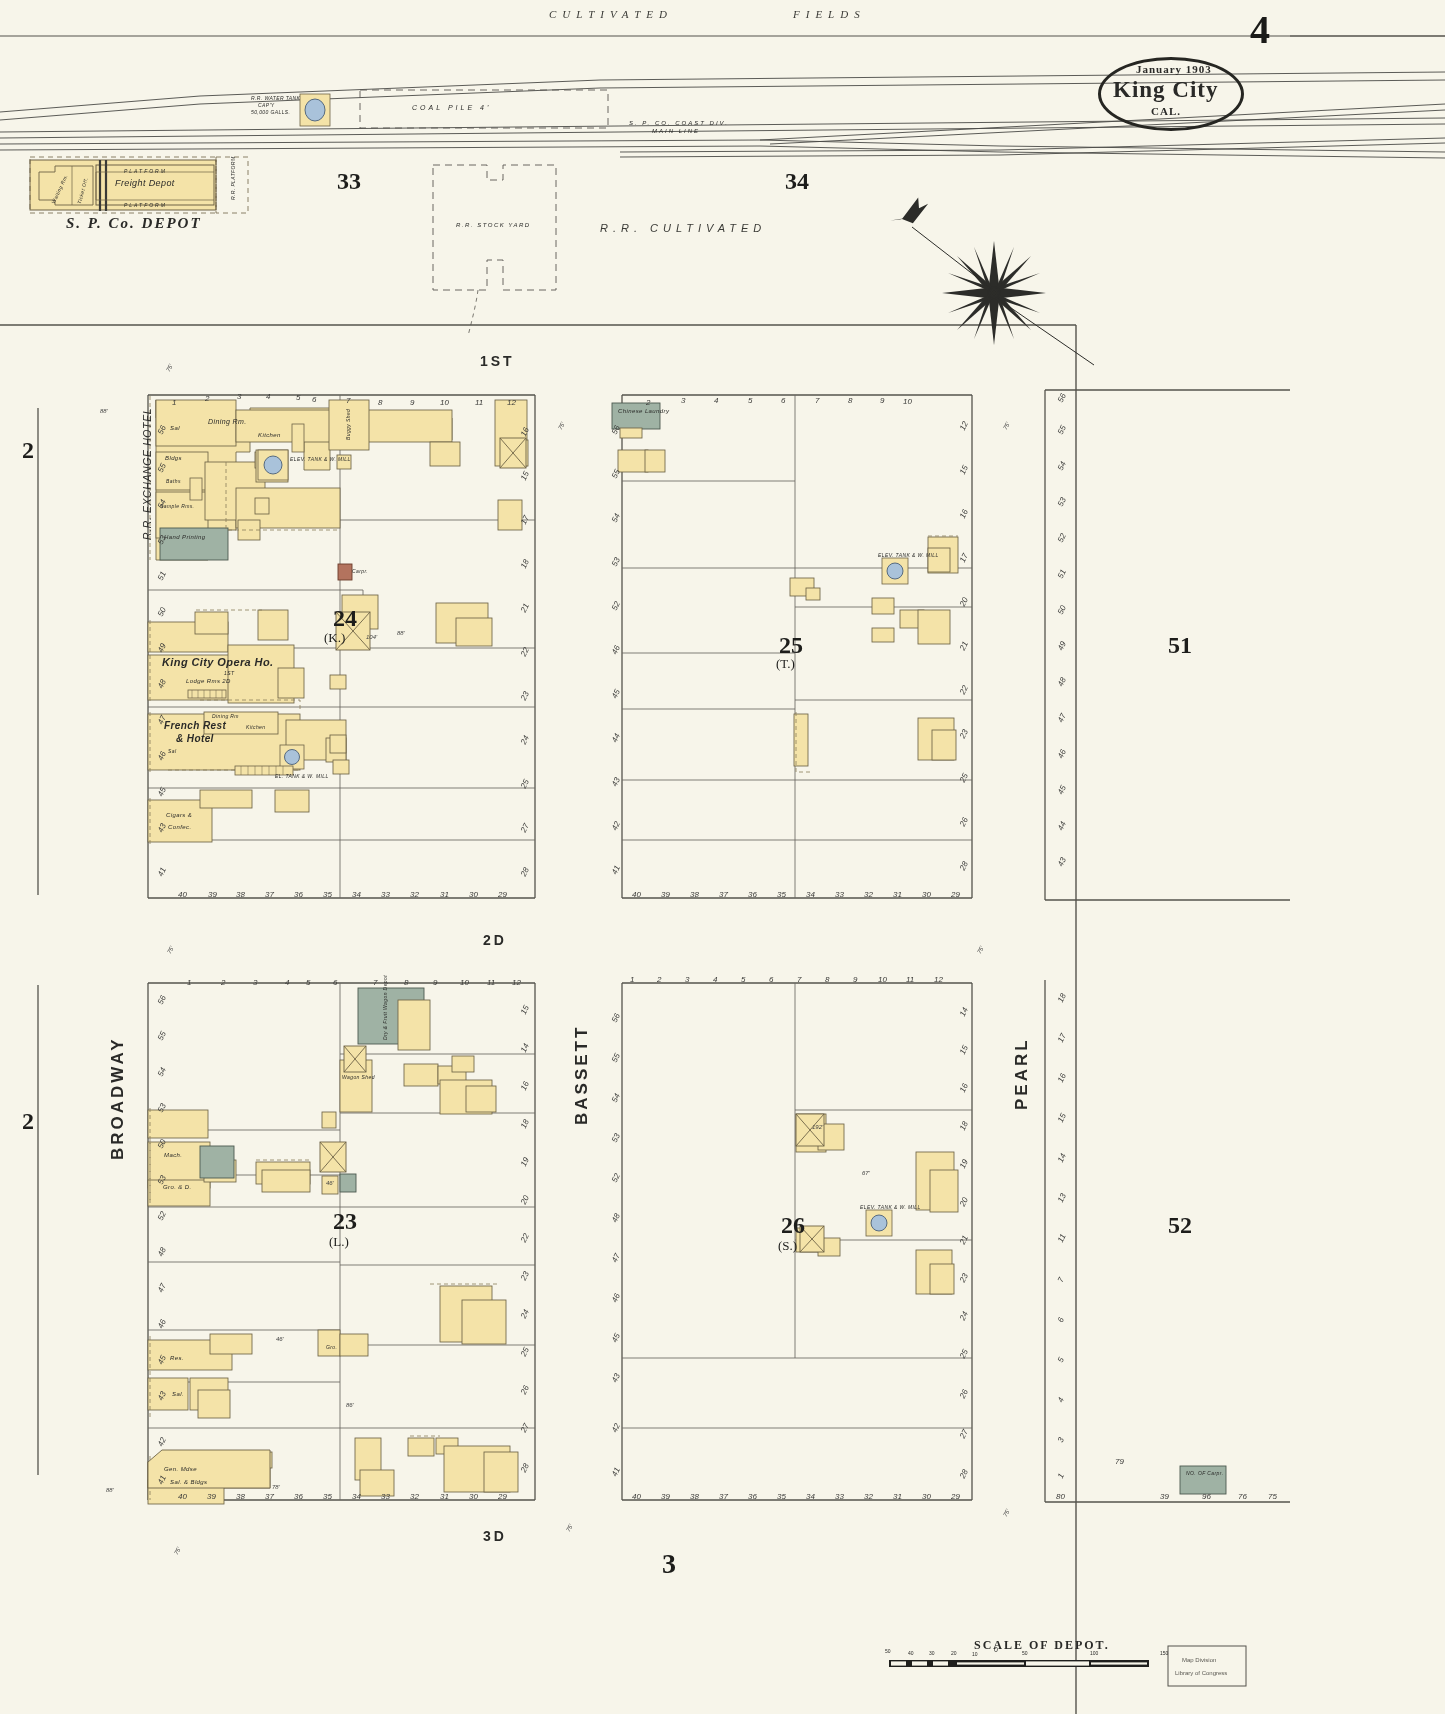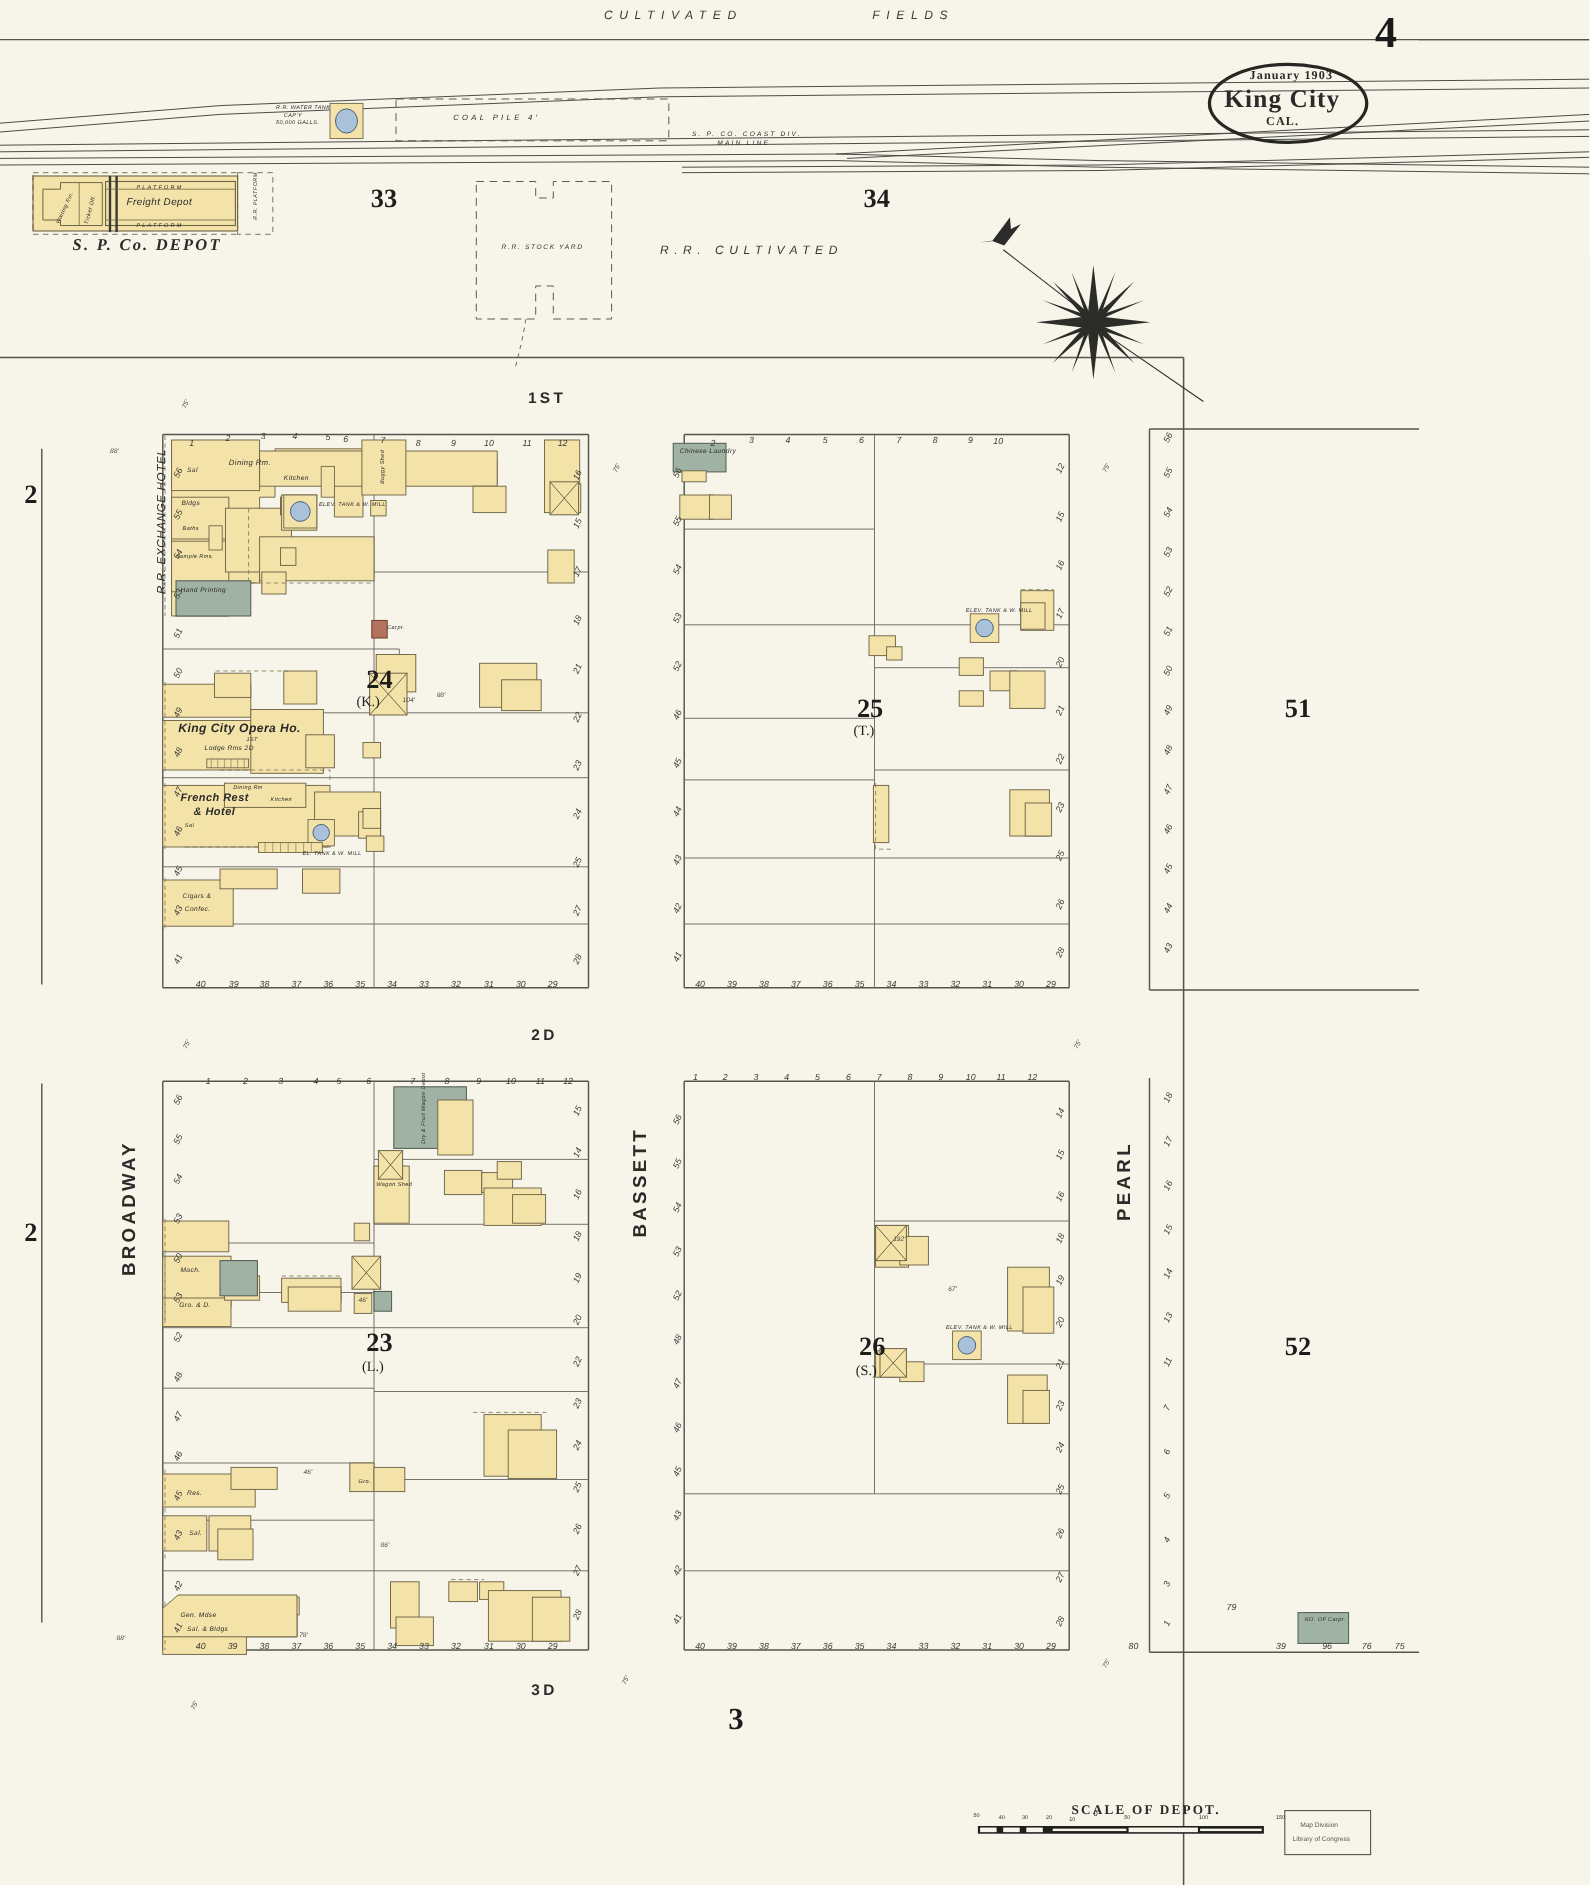--- a/index.html
+++ b/index.html
@@ -15,21 +15,21 @@
   .blknum{font-family:"Liberation Serif",serif;font-size:24px;font-weight:700;color:#1d1d1b;}
   .blklet{font-family:"Liberation Serif",serif;font-size:13px;color:#1d1d1b;}
   .street{font-family:"Liberation Sans",sans-serif;font-weight:700;letter-spacing:3px;color:#2a2a28;}
   .dim{font-size:6px;font-style:italic;color:#444;}
   .lotno{font-size:8px;font-style:italic;color:#3a3a38;}
   .vert{transform-origin:0 0;}
   .pagenum{font-family:"Liberation Serif",serif;font-size:40px;font-weight:700;color:#1a1a18;}
   .carto-t1{font-family:"Liberation Serif",serif;font-size:11px;font-weight:700;letter-spacing:1px;}
   .carto-t2{font-family:"Liberation Serif",serif;font-size:23px;font-weight:700;letter-spacing:1px;}
   .carto-t3{font-family:"Liberation Serif",serif;font-size:11px;font-weight:700;letter-spacing:1px;}
-  .topfield{font-family:Liberation Sans, sans-serif;font-style:italic;font-size:11px;letter-spacing:6px;color:#3a3a36;}
+  .topfield{font-family:Liberation Serif, serif;font-style:italic;font-size:11px;letter-spacing:6px;color:#3a3a36;}
   .rrlabel{font-family:"Liberation Sans",sans-serif;font-style:italic;font-size:11px;letter-spacing:5px;color:#3a3a36;}
   .deplabel{font-family:"Liberation Serif",serif;font-style:italic;font-size:15px;font-weight:700;letter-spacing:2px;color:#2a2a28;}
   .scalelabel{font-family:"Liberation Serif",serif;font-size:12px;font-weight:700;letter-spacing:2px;}
 </style>
 </head>
 <body>
 
 <div id="sheet">
 
   <svg width="1445" height="1714" viewBox="0 0 1445 1714">
@@ -592,21 +592,21 @@
     <div class="lbl lotno" style="left:748px;top:1492px;">36</div>
     <div class="lbl lotno" style="left:777px;top:1492px;">35</div>
     <div class="lbl lotno" style="left:806px;top:1492px;">34</div>
     <div class="lbl lotno" style="left:835px;top:1492px;">33</div>
     <div class="lbl lotno" style="left:864px;top:1492px;">32</div>
     <div class="lbl lotno" style="left:893px;top:1492px;">31</div>
     <div class="lbl lotno" style="left:922px;top:1492px;">30</div>
     <div class="lbl lotno" style="left:951px;top:1492px;">29</div>
   </div>
   <div>
-    <div class="lbl lotno" style="left:1026px;top:1492px;">80</div>
+    <div class="lbl lotno" style="left:1056px;top:1492px;">80</div>
     <div class="lbl lotno" style="left:1115px;top:1457px;">79</div>
     <div class="lbl lotno" style="left:1160px;top:1492px;">39</div>
     <div class="lbl lotno" style="left:1202px;top:1492px;">96</div>
     <div class="lbl lotno" style="left:1238px;top:1492px;">76</div>
     <div class="lbl lotno" style="left:1268px;top:1492px;">75</div>
   </div>
 
   <div>
     <div class="lbl lotno vert" style="left:156px;top:432px;transform:rotate(-65deg);">56</div>
     <div class="lbl lotno vert" style="left:156px;top:470px;transform:rotate(-65deg);">55</div>

